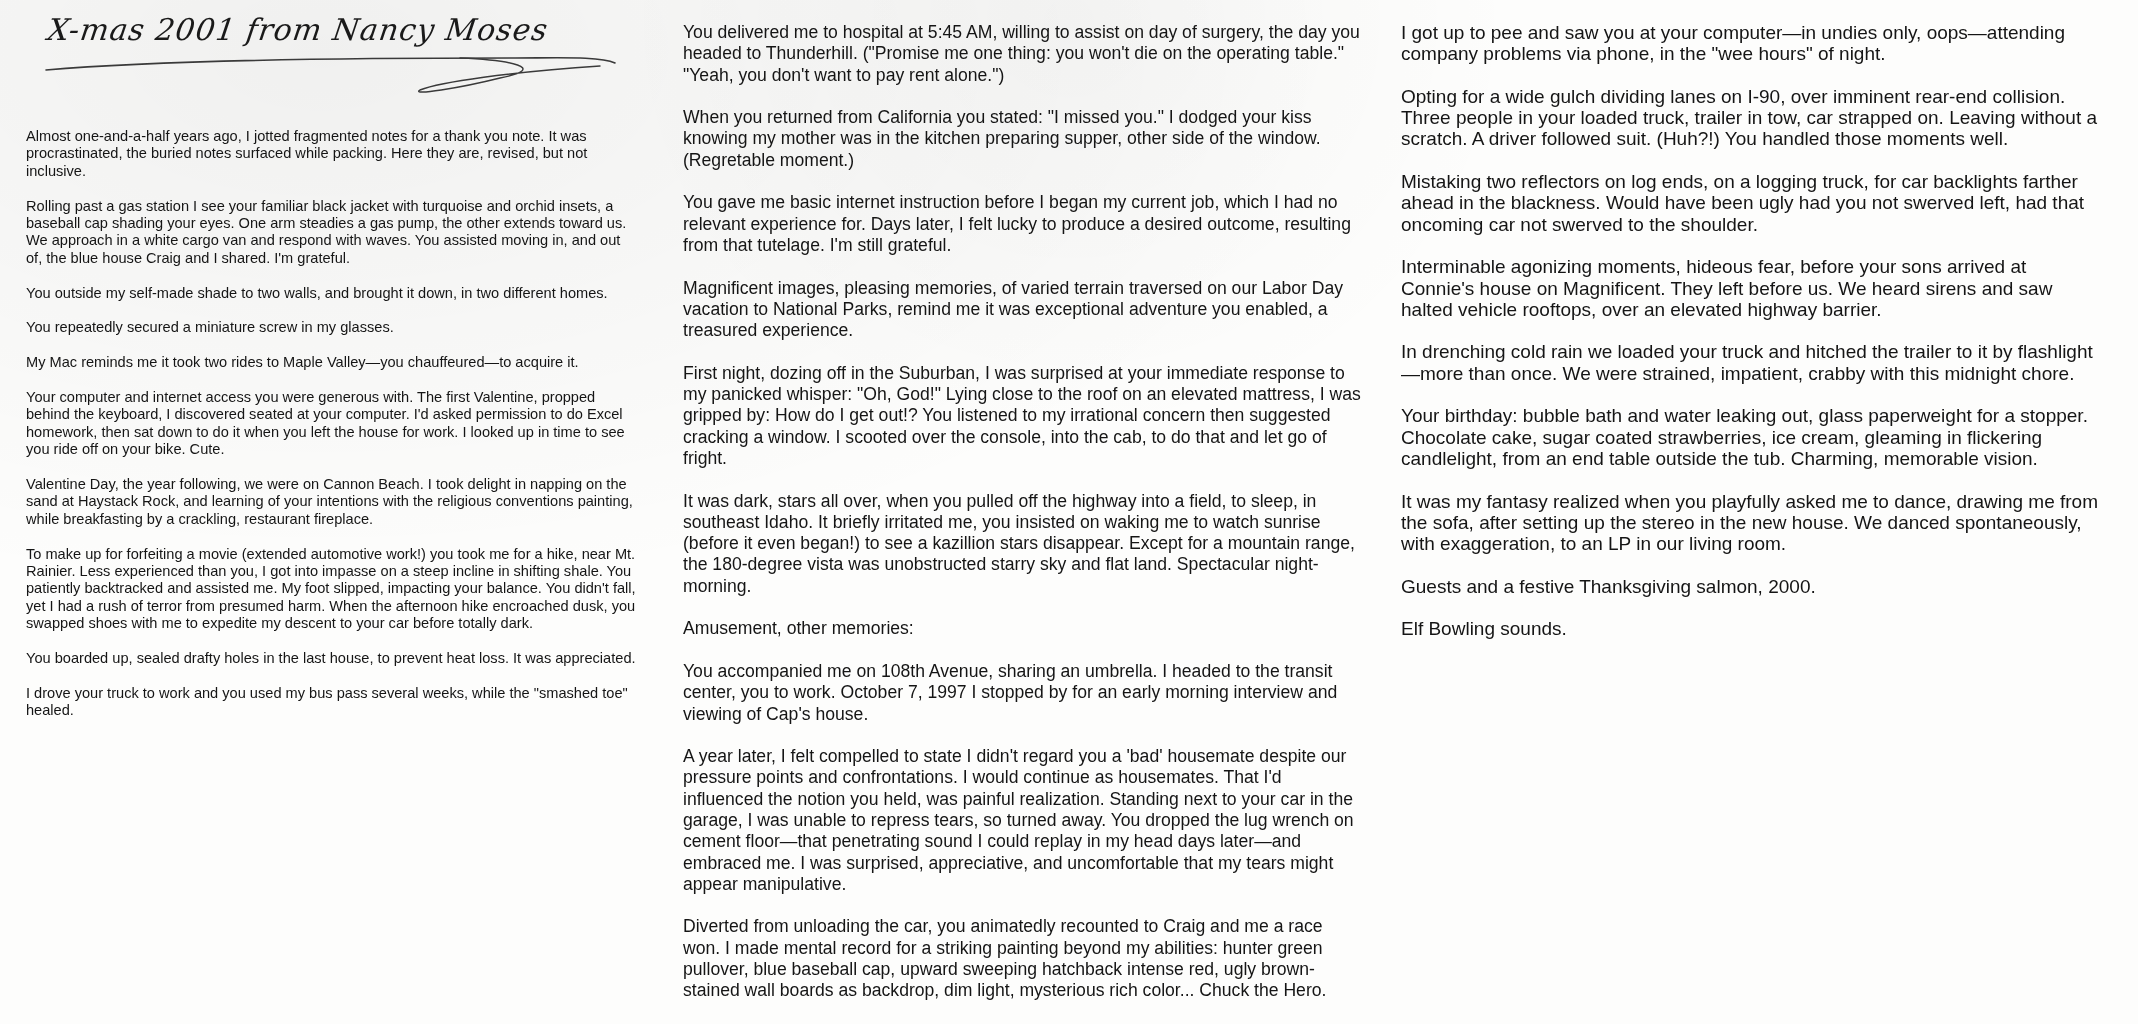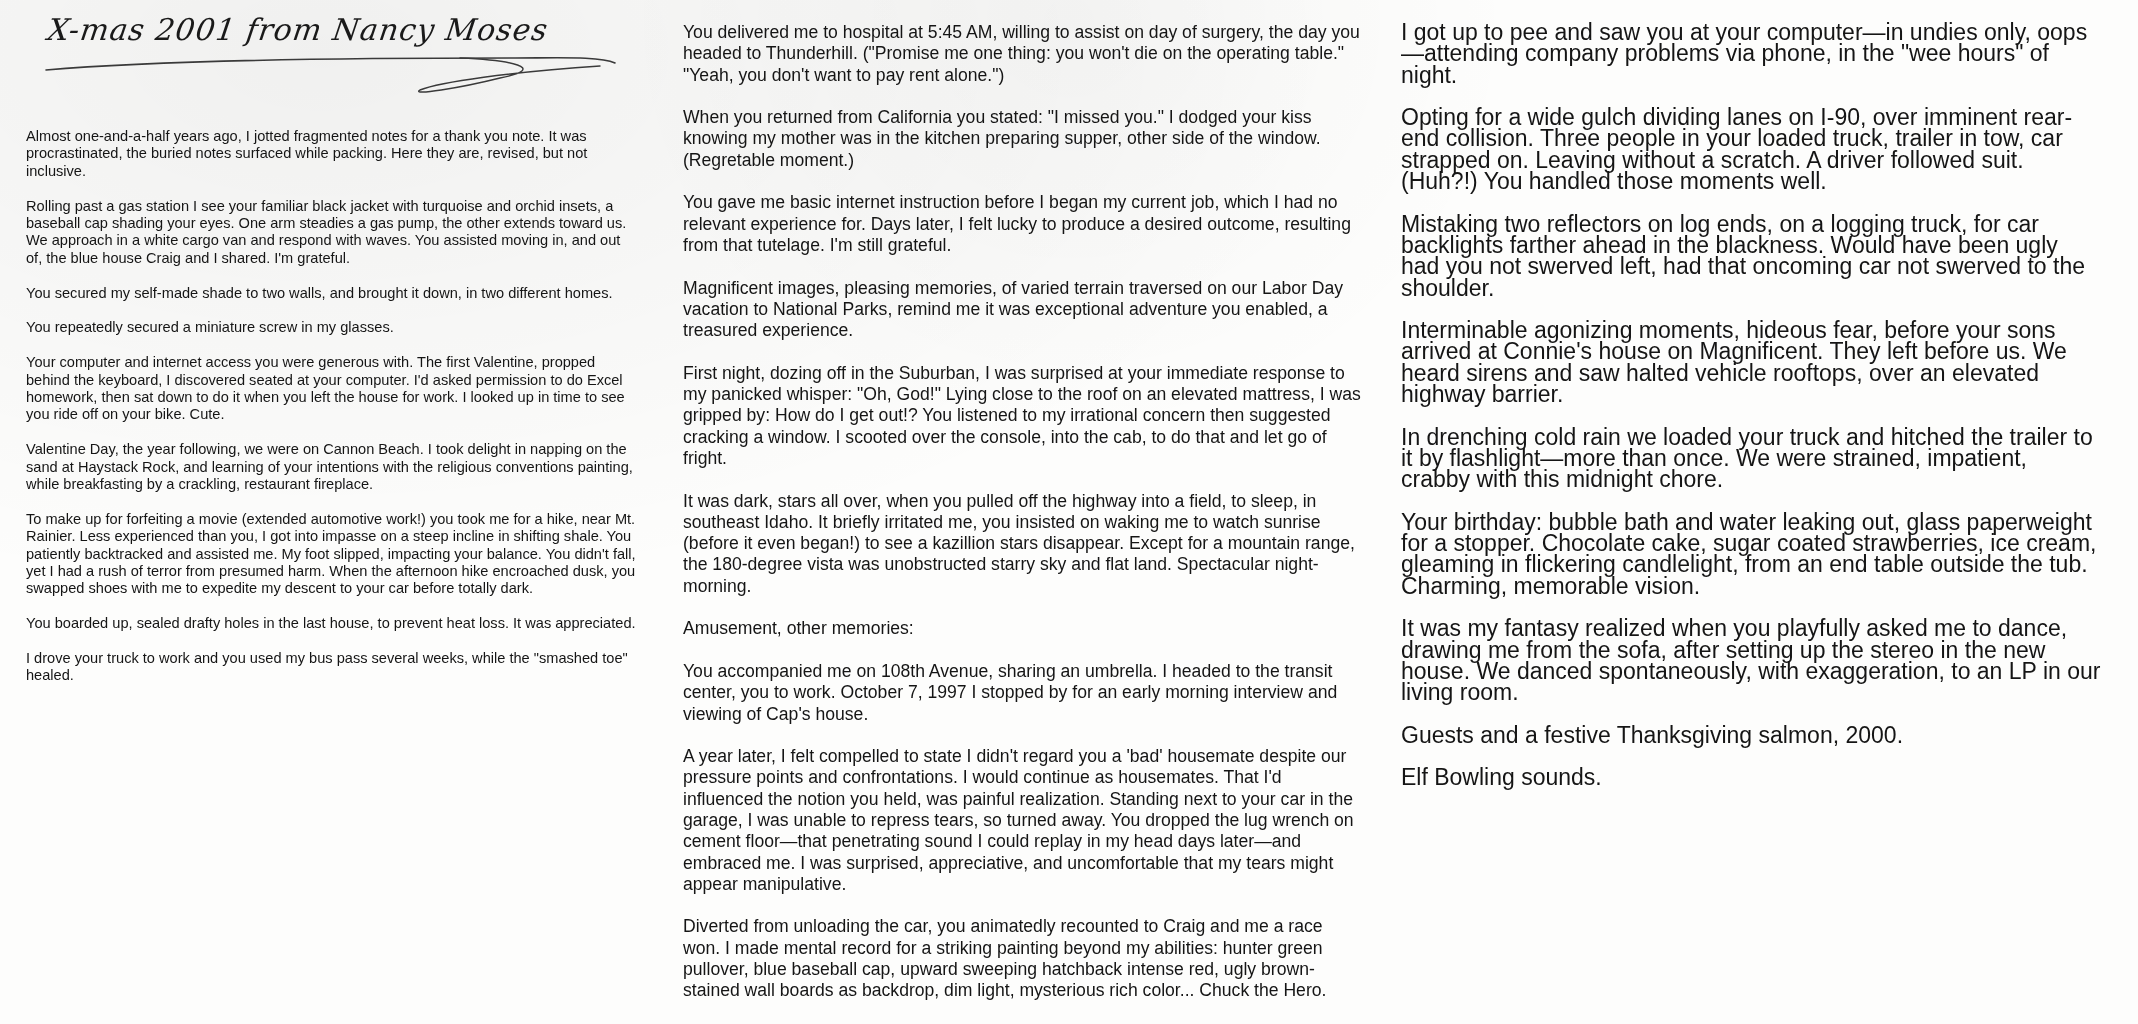--- a/index.html
+++ b/index.html
@@ -73,43 +73,44 @@
     .col-mid p { margin-bottom: 21.3px; }
     .col-mid .section-heading {
       margin-top: 21px;
       margin-bottom: 21.3px;
     }
 
     .col-right {
       left: 1401px;
       top: 22px;
       width: 700px;
-      font-size: 23px;
+      font-size: 19px;
       line-height: 21.3px;
     }
     .col-right p { margin-bottom: 21.3px; }
   </style>
 </head>
 <body>
 
 <div class="page">
 
   <div class="handwritten">
     <span class="handwritten-text">X-mas 2001  from Nancy Moses</span>
     <svg width="600" height="90">
       <path d="M 6 62 C 120 52, 300 50, 470 50 C 520 50, 560 48, 575 55" fill="none" stroke="#3a3a3a" stroke-width="1.6" stroke-linecap="round"></path>
       <path d="M 420 50 C 470 52, 510 60, 460 70 C 420 80, 370 88, 380 82 C 400 74, 470 64, 560 58" fill="none" stroke="#3a3a3a" stroke-width="1.4" stroke-linecap="round"></path>
     </svg>
   </div>
 
   <div class="col col-left">
     <p>Almost one-and-a-half years ago, I jotted fragmented notes for a thank you note.  It was procrastinated, the buried notes surfaced while packing.  Here they are, revised, but not inclusive.</p>
     <p>Rolling past a gas station I see your familiar black jacket with turquoise and orchid insets, a baseball cap shading your eyes.  One arm steadies a gas pump, the other extends toward us.  We approach in a white cargo van and respond with waves.  You assisted moving in, and out of, the blue house Craig and I shared.  I'm grateful.</p>
-    <p>You secured my self-made shade to two walls, and brought it down, in two different homes.</p>
+    <p>You outside my self-made shade to two walls, and brought it down, in two different homes.</p>
     <p>You repeatedly secured a miniature screw in my glasses.</p>
+    <p>My Mac reminds me it took two rides to Maple Valley—you chauffeured—to acquire it.</p>
     <p>Your computer and internet access you were generous with.  The first Valentine, propped behind the keyboard, I discovered seated at your computer.  I'd asked permission to do Excel homework, then sat down to do it when you left the house for work.  I looked up in time to see you ride off on your bike.  Cute.</p>
     <p>Valentine Day, the year following, we were on Cannon Beach.  I took delight in napping on the sand at Haystack Rock, and learning of your intentions with the religious conventions painting, while breakfasting by a crackling, restaurant fireplace.</p>
     <p>To make up for forfeiting a movie (extended automotive work!) you took me for a hike, near Mt. Rainier.  Less experienced than you, I got into impasse on a steep incline in shifting shale.  You patiently backtracked and assisted me.   My foot slipped, impacting your balance.  You didn't fall, yet I had a rush of terror from presumed harm.  When the afternoon hike encroached dusk, you swapped shoes with me to expedite my descent to your car before totally dark.</p>
     <p>You boarded up, sealed drafty holes in the last house, to prevent heat loss.  It was appreciated.</p>
     <p>I drove your truck to work and you used my bus pass several weeks, while the "smashed toe" healed.</p>
   </div>
 
   <div class="col col-mid">
     <p>You delivered me to hospital at 5:45 AM, willing to assist on day of surgery, the day you headed to Thunderhill.  ("Promise me one thing:  you won't die on the operating table."  "Yeah, you don't want to pay rent alone.")</p>
     <p>When you returned from California you stated:  "I missed you."  I dodged your kiss knowing my mother was in the kitchen preparing supper, other side of the window. (Regretable moment.)</p>

